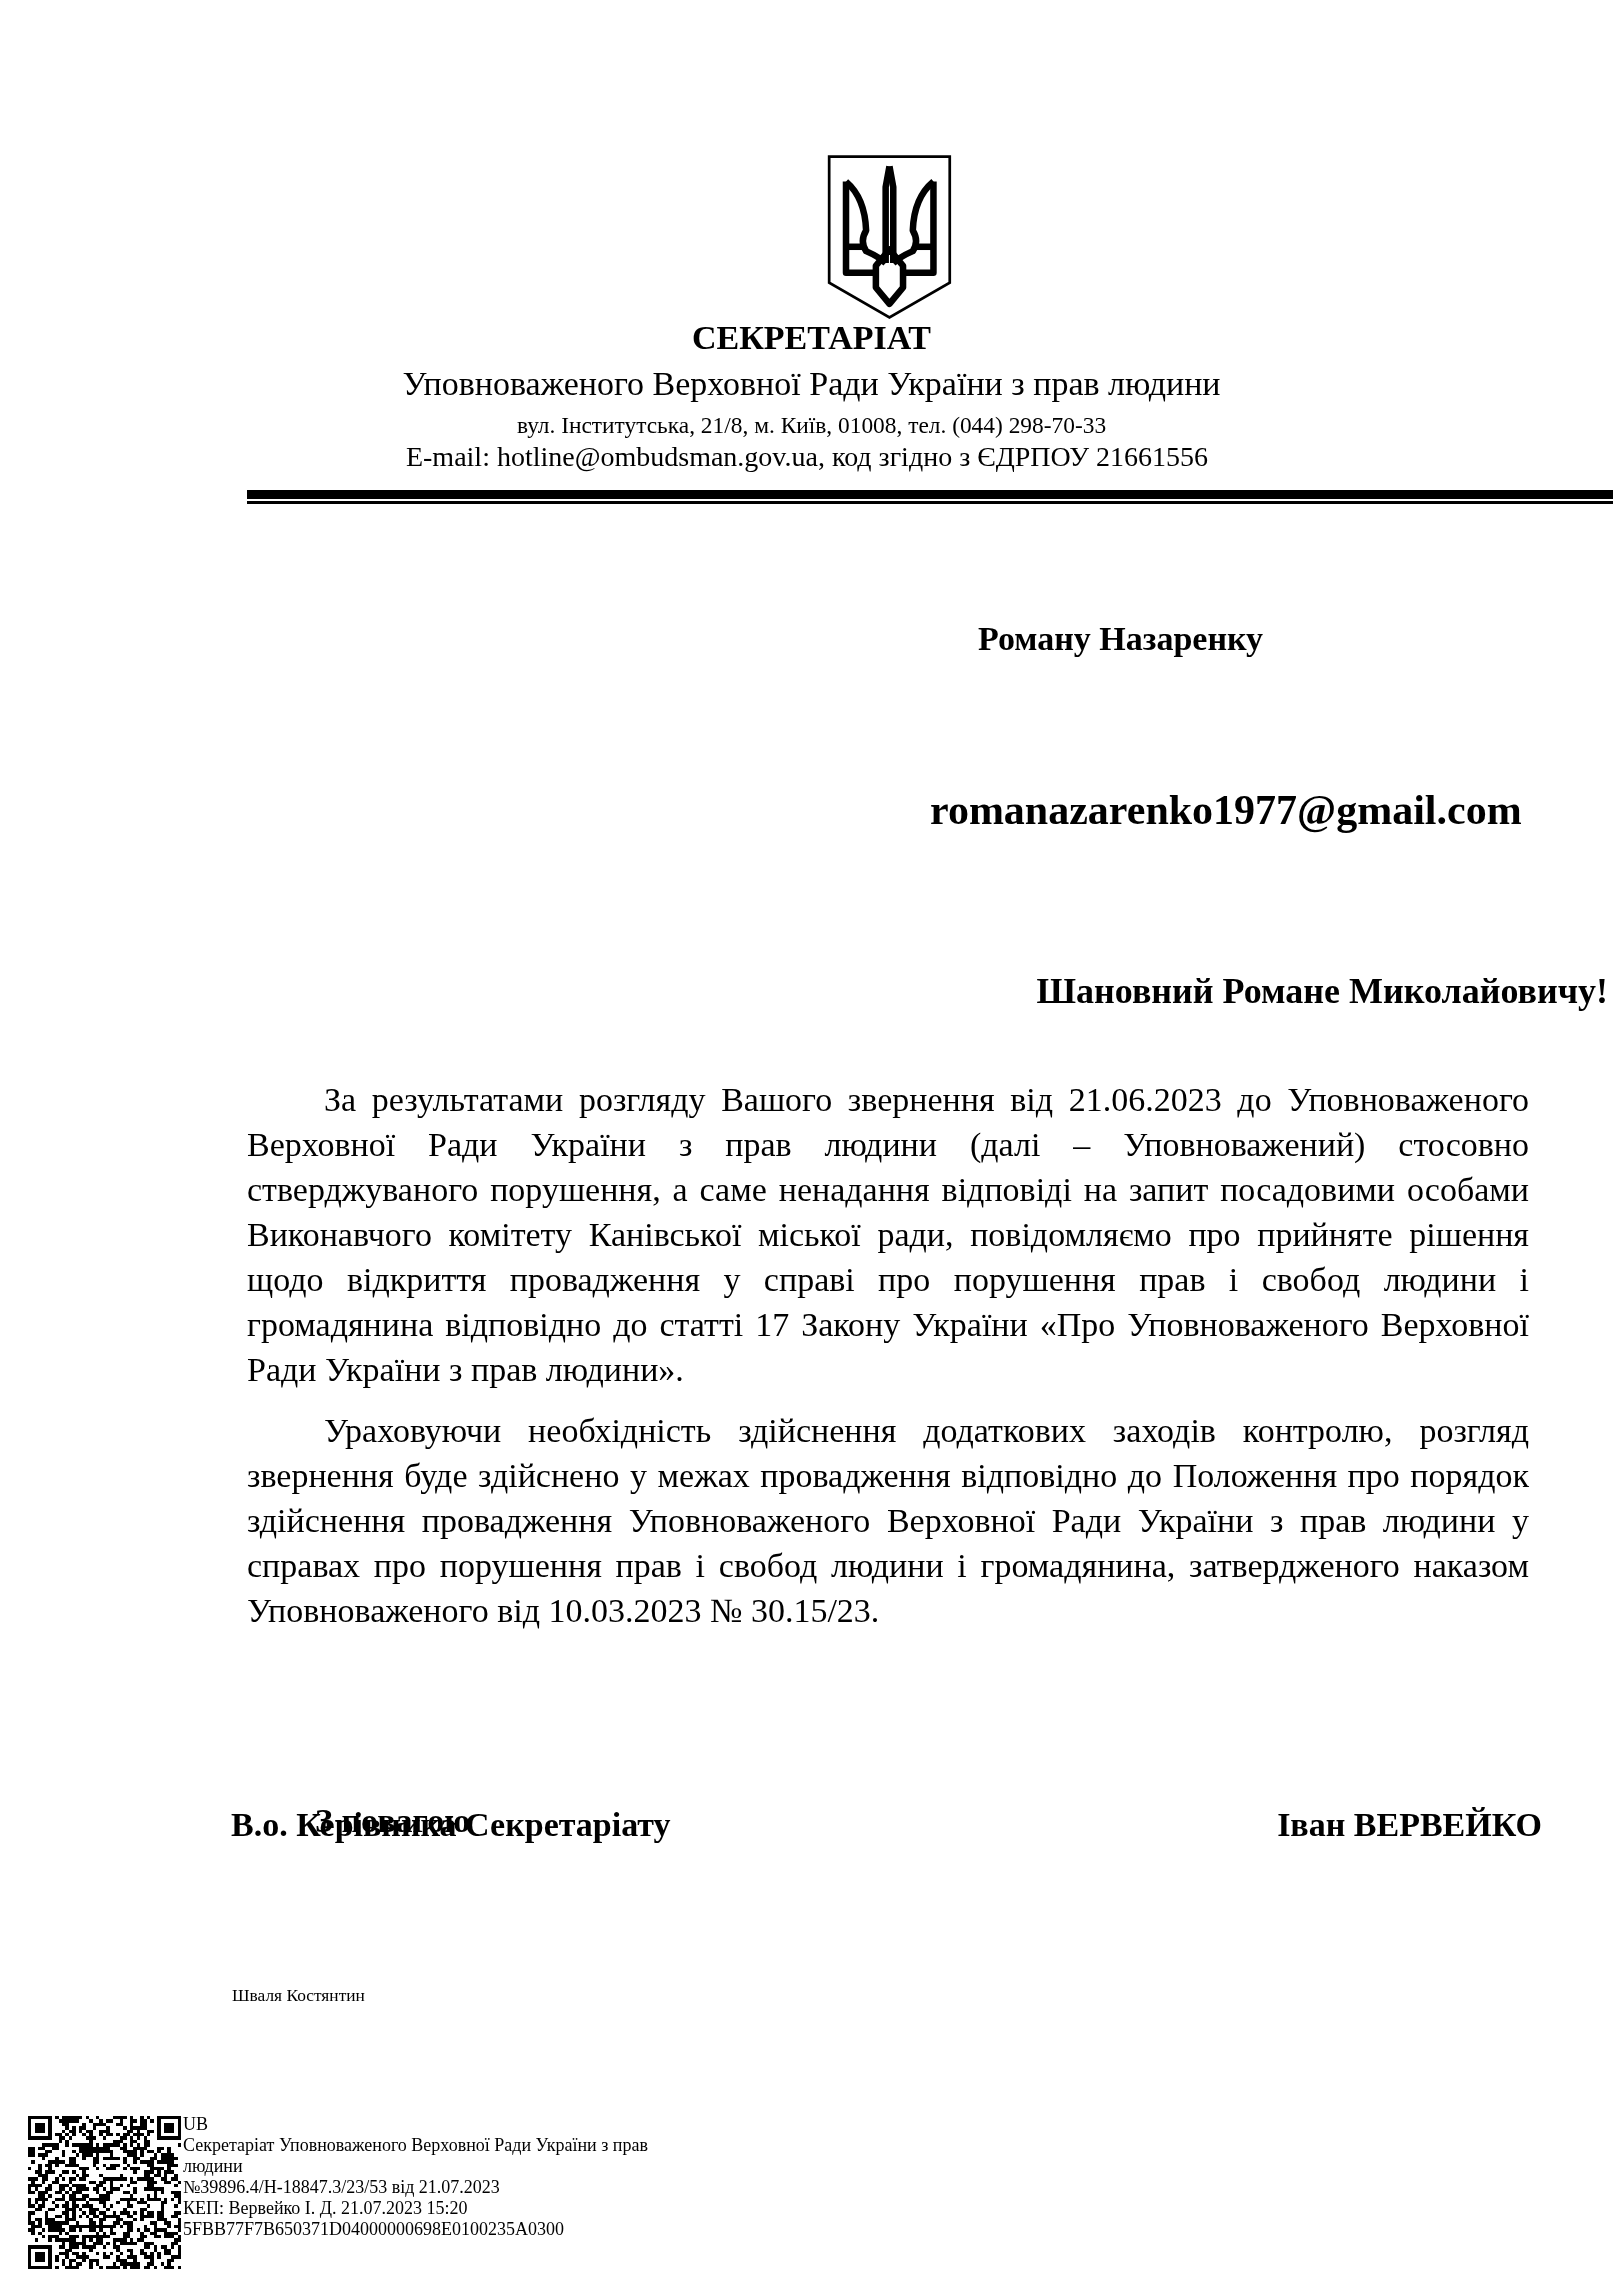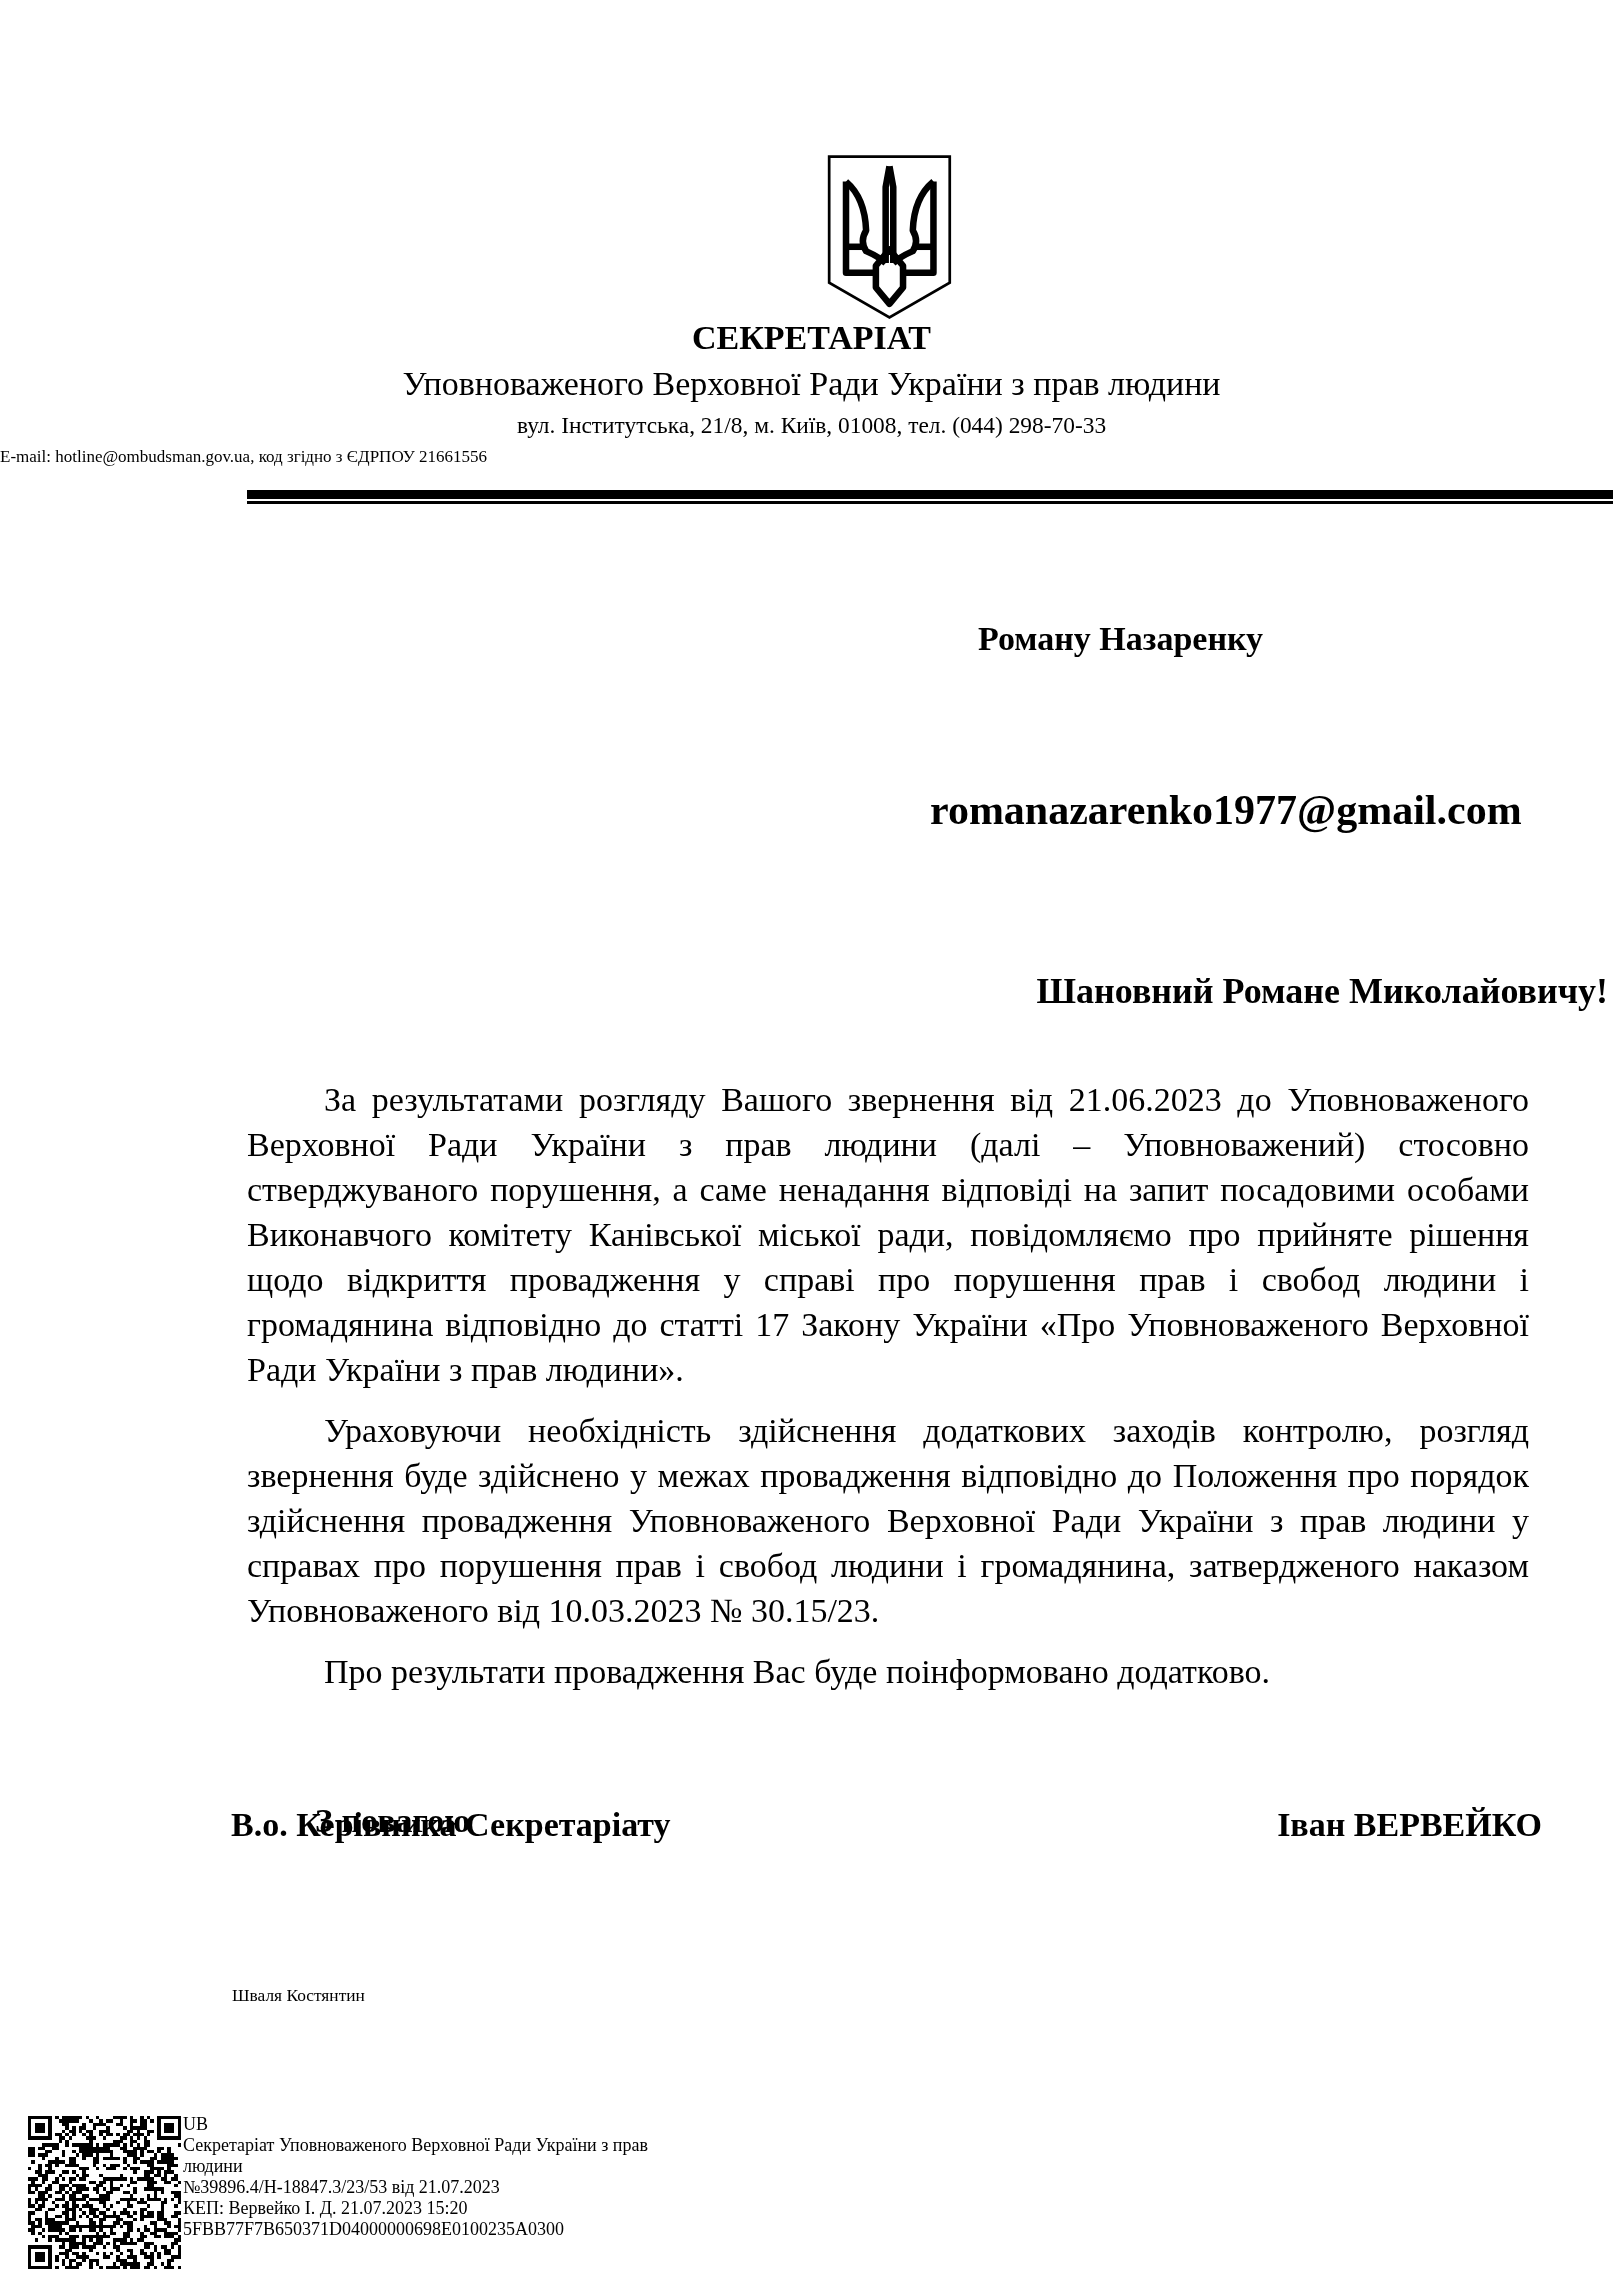--- a/index.html
+++ b/index.html
@@ -6,21 +6,21 @@
   body {
     width: 1623px; height: 2295px; position: relative; overflow: hidden;
     font-family: "Liberation Serif", "DejaVu Serif", serif; color: #000;
   }
   .abs { position: absolute; }
   
   #coat { left: 827px; top: 154px; width: 126px; height: 166px; }
   .hdr-title { left: 0; width: 1623px; text-align: center; top: 319px; font-size: 34px; font-weight: bold; line-height: 38px; }
   .hdr-org { left: 0; width: 1623px; text-align: center; top: 365px; font-size: 34px; font-weight: normal; line-height: 38px; }
   .hdr-addr { left: 0; width: 1623px; text-align: center; top: 412px; font-size: 23.4px; line-height: 27px; }
-  .hdr-mail { left: 0; width: 1614px; top: 443px; font-size: 17px; line-height: 27px; }
+  .hdr-mail { left: 0; width: 1614px; text-align: center; top: 443px; font-size: 28px; line-height: 27px; }
   .rule-thick { left: 247px; top: 490px; width: 1366px; height: 8.7px; background: #000; }
   .rule-thin { left: 247px; top: 501px; width: 1366px; height: 3.3px; background: #000; }
   
   .addressee { left: 930px; top: 620px; font-size: 34px; font-weight: bold; line-height: 38px; margin-left: 48px; }
   .recipient-email { left: 930px; top: 791px; font-size: 42px; font-weight: bold; line-height: 38px; }
   
   .salutation { left: 0; width: 1608px; text-align: right; top: 972px; font-size: 36px; font-weight: bold; line-height: 38px; }
   
   .body-text { left: 231px; top: 1061px; width: 1314px; font-size: 34px; line-height: 45px; }
   .body-text p { margin: 16px; text-align: justify; text-indent: 77px; }
@@ -62,21 +62,20 @@
 <div class="abs rule-thin"></div>
 
 <div class="abs addressee">Роману Назаренку</div>
 <div class="abs recipient-email">romanazarenko1977@gmail.com</div>
 
 <div class="abs salutation">Шановний Романе Миколайовичу!</div>
 
 <div class="abs body-text">
   <p>За результатами розгляду Вашого звернення від 21.06.2023 до Уповноваженого Верховної Ради України з прав людини (далі – Уповноважений) стосовно стверджуваного порушення, а саме ненадання відповіді на запит посадовими особами Виконавчого комітету Канівської міської ради, повідомляємо про прийняте рішення щодо відкриття провадження у справі про порушення прав і свобод людини і громадянина відповідно до статті 17 Закону України «Про Уповноваженого Верховної Ради України з прав людини».</p>
   <p>Ураховуючи необхідність здійснення додаткових заходів контролю, розгляд звернення буде здійснено у межах провадження відповідно до Положення про порядок здійснення провадження Уповноваженого Верховної Ради України з прав людини у справах про порушення прав і свобод людини і громадянина, затвердженого наказом Уповноваженого від 10.03.2023 № 30.15/23.</p>
-  <p class="last">Про результати провадження Вас буде поінформовано додатково.</p>
 </div>
 
 <div class="abs closing">З повагою</div>
 <div class="abs sig-title">В.о. Керівника Секретаріату</div>
 <div class="abs sig-name">Іван ВЕРВЕЙКО</div>
 
 <div class="abs executor">Шваля Костянтин</div>
 
 <svg id="qr" class="abs" viewBox="0 0 45 45" shape-rendering="crispEdges">
     <rect x="8" y="0" width="1" height="1" fill="#000"></rect>

